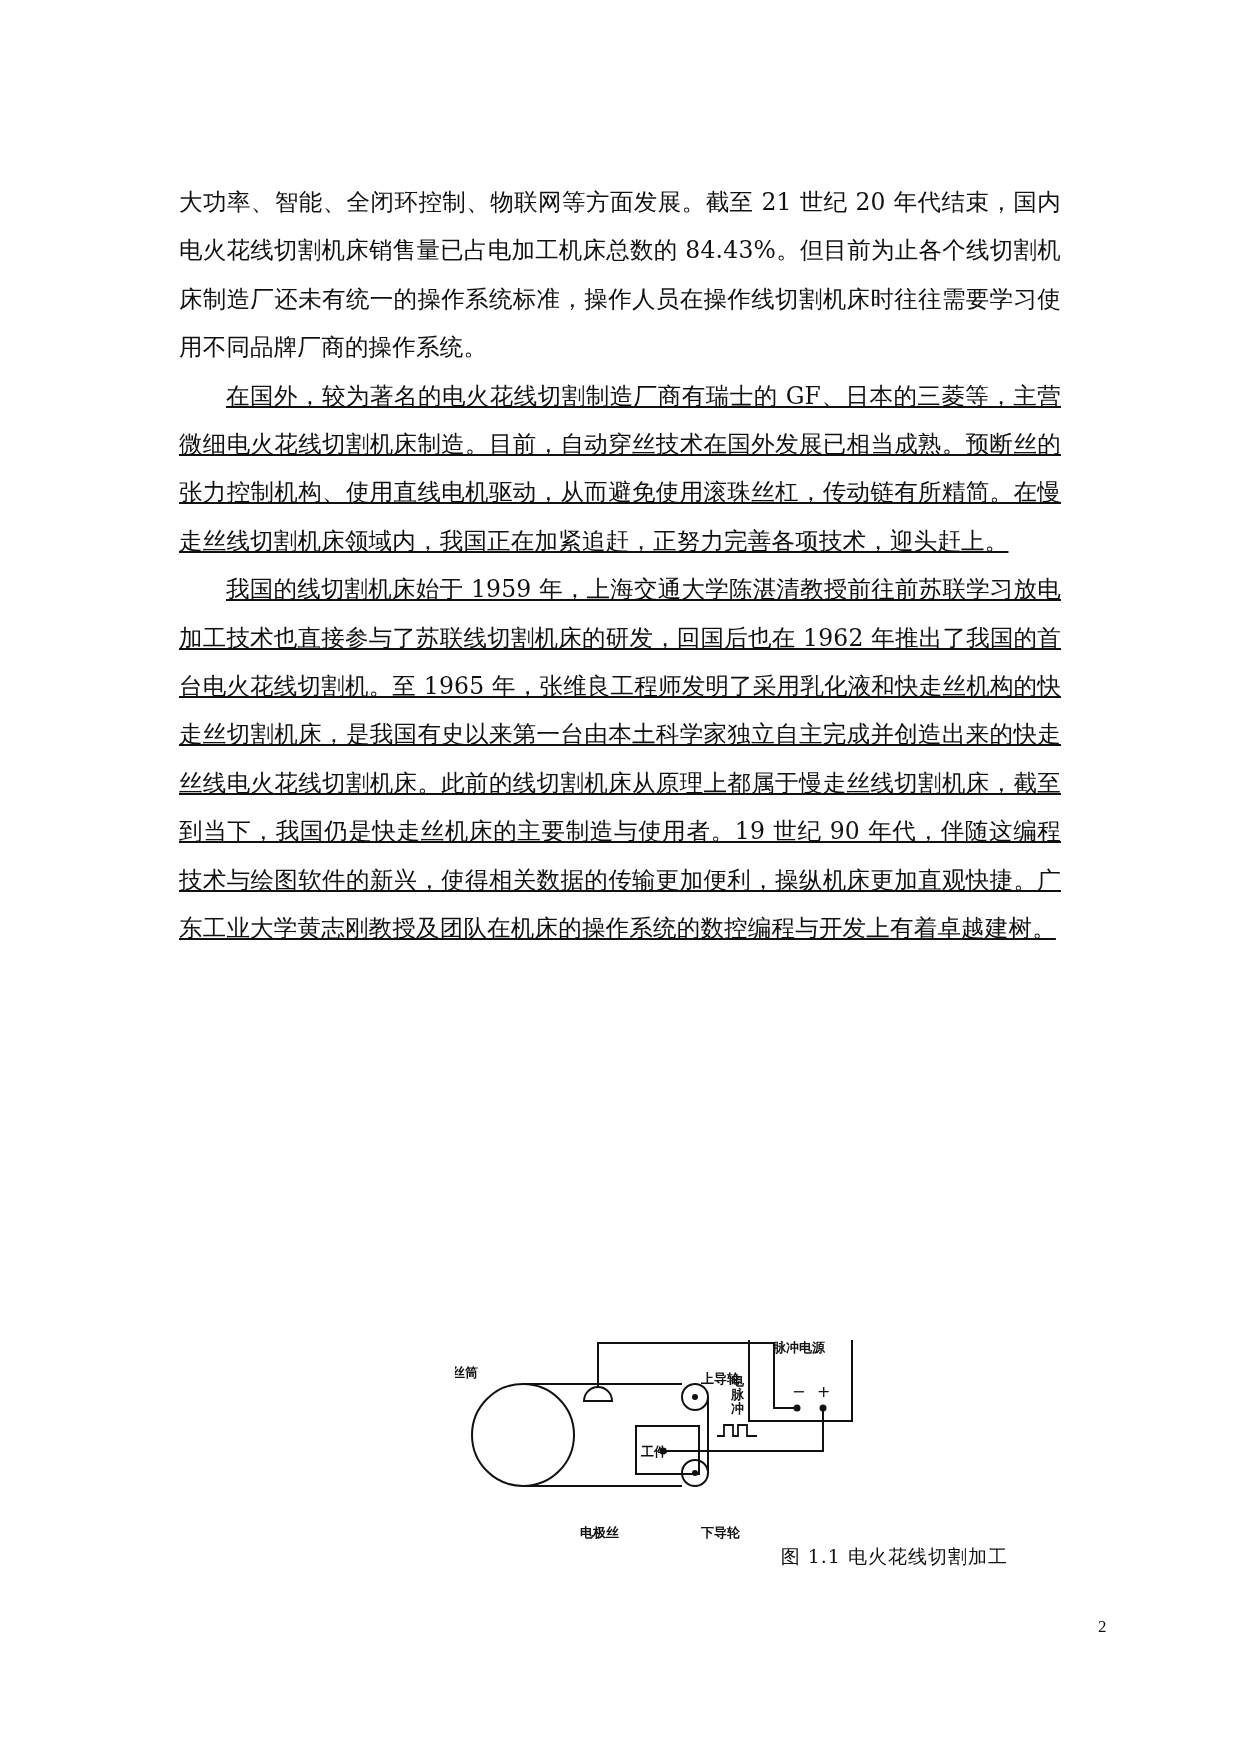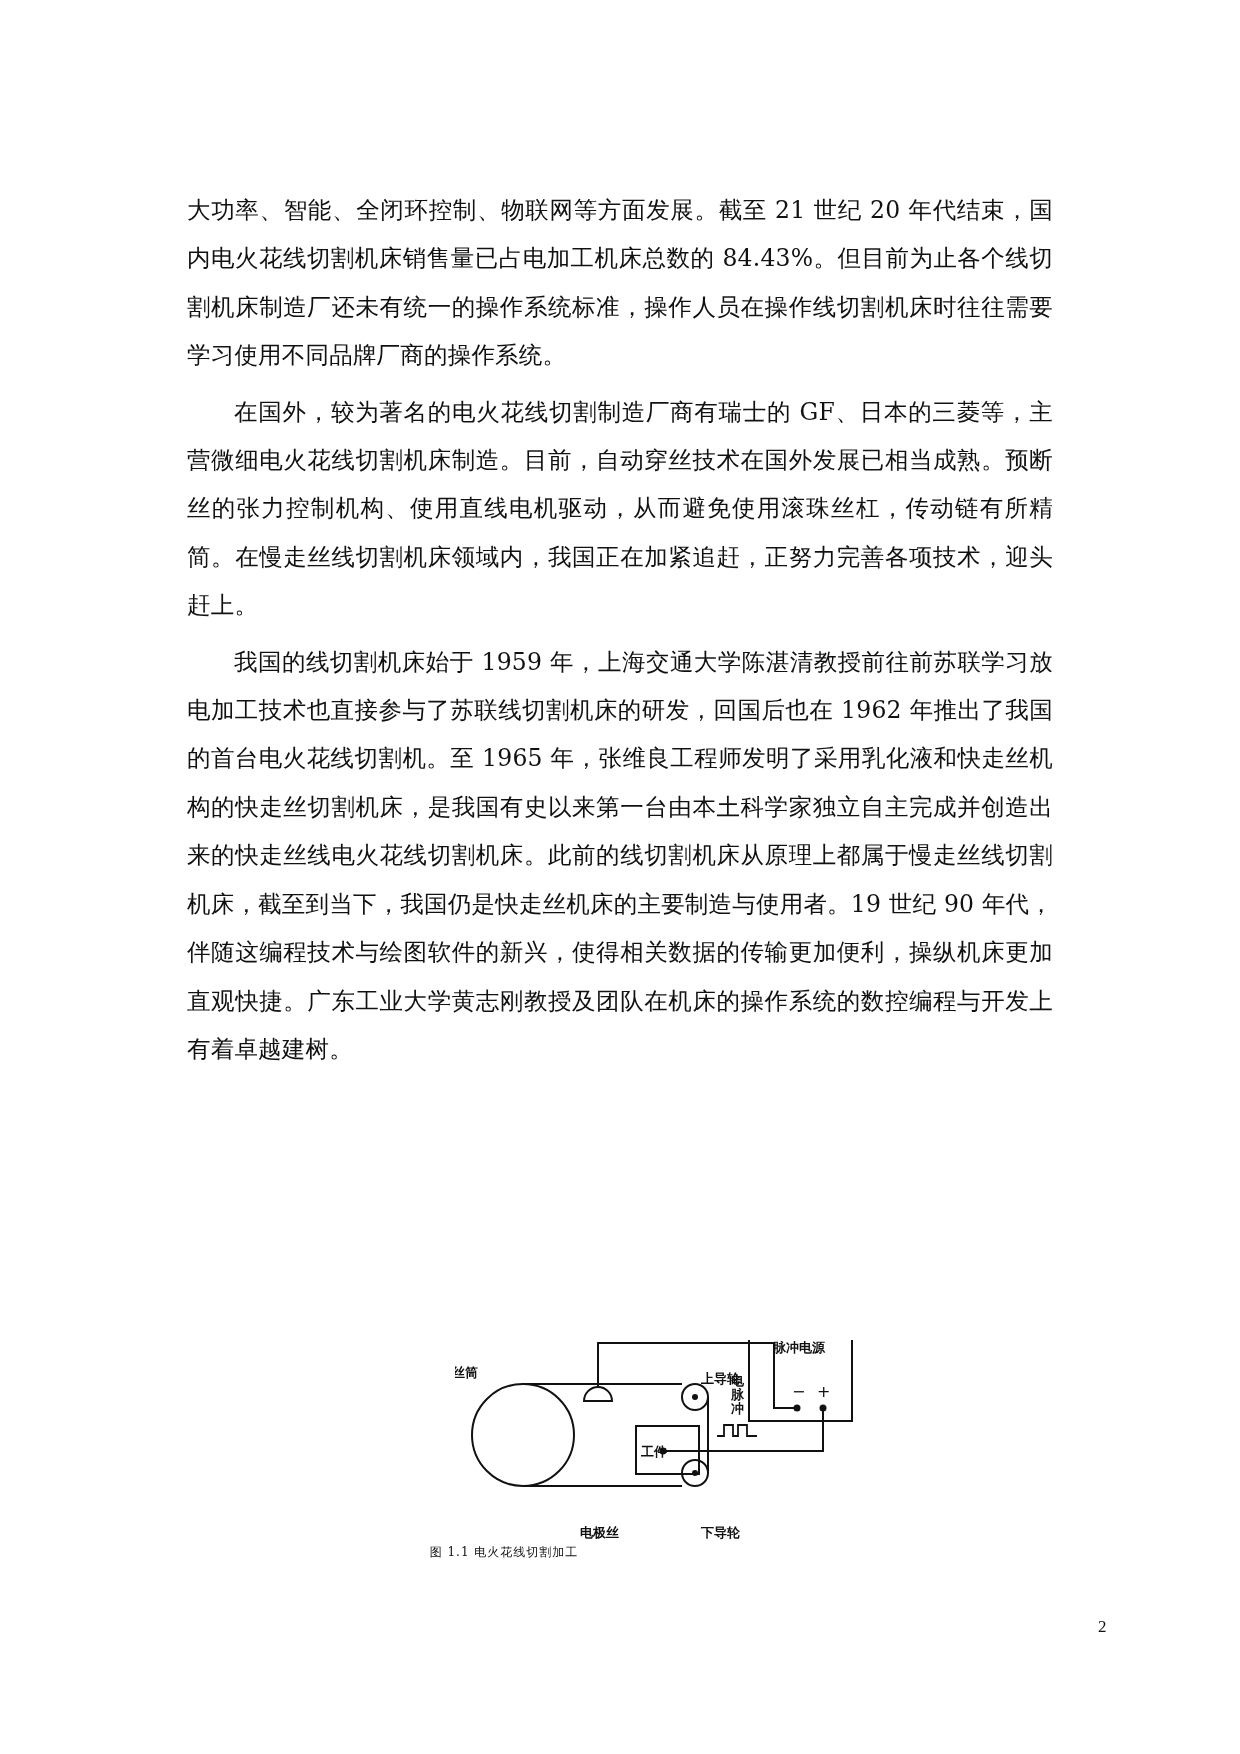--- a/index.html
+++ b/index.html
@@ -21,29 +21,30 @@
       width: 1240px;
       height: 1754px;
     }
     .body-text {
       position: absolute;
       left: 179px;
       top: 178px;
       width: 882px;
     }
     .para {
-      margin: 8px;
+      margin: 0;
       font-size: 23.5px;
       line-height: 48.4px;
       text-align: justify;
       text-justify: inter-character;
       letter-spacing: 0.2px;
     }
     .para.indent {
       text-indent: 47px;
+      text-decoration: underline;
     }
     .para sup {
       font-size: 14px;
       vertical-align: top;
       line-height: 0;
       position: relative;
       top: 6px;
     }
     .figure {
       position: absolute;
@@ -61,22 +62,22 @@
       font-family: "DejaVu Sans", "Liberation Sans", sans-serif;
       font-weight: bold;
       font-size: 13px;
       fill: #111111;
     }
     .caption {
       position: absolute;
       left: 0;
       width: 1008px;
       top: 1544px;
-      text-align: center;
-      font-size: 12px;
+      text-align: right;
+      font-size: 19px;
       letter-spacing: 1px;
     }
     .page-number {
       position: absolute;
       left: 1098px;
       top: 1617px;
       font-family: "Liberation Serif", serif;
       font-size: 17px;
     }
   </style>

